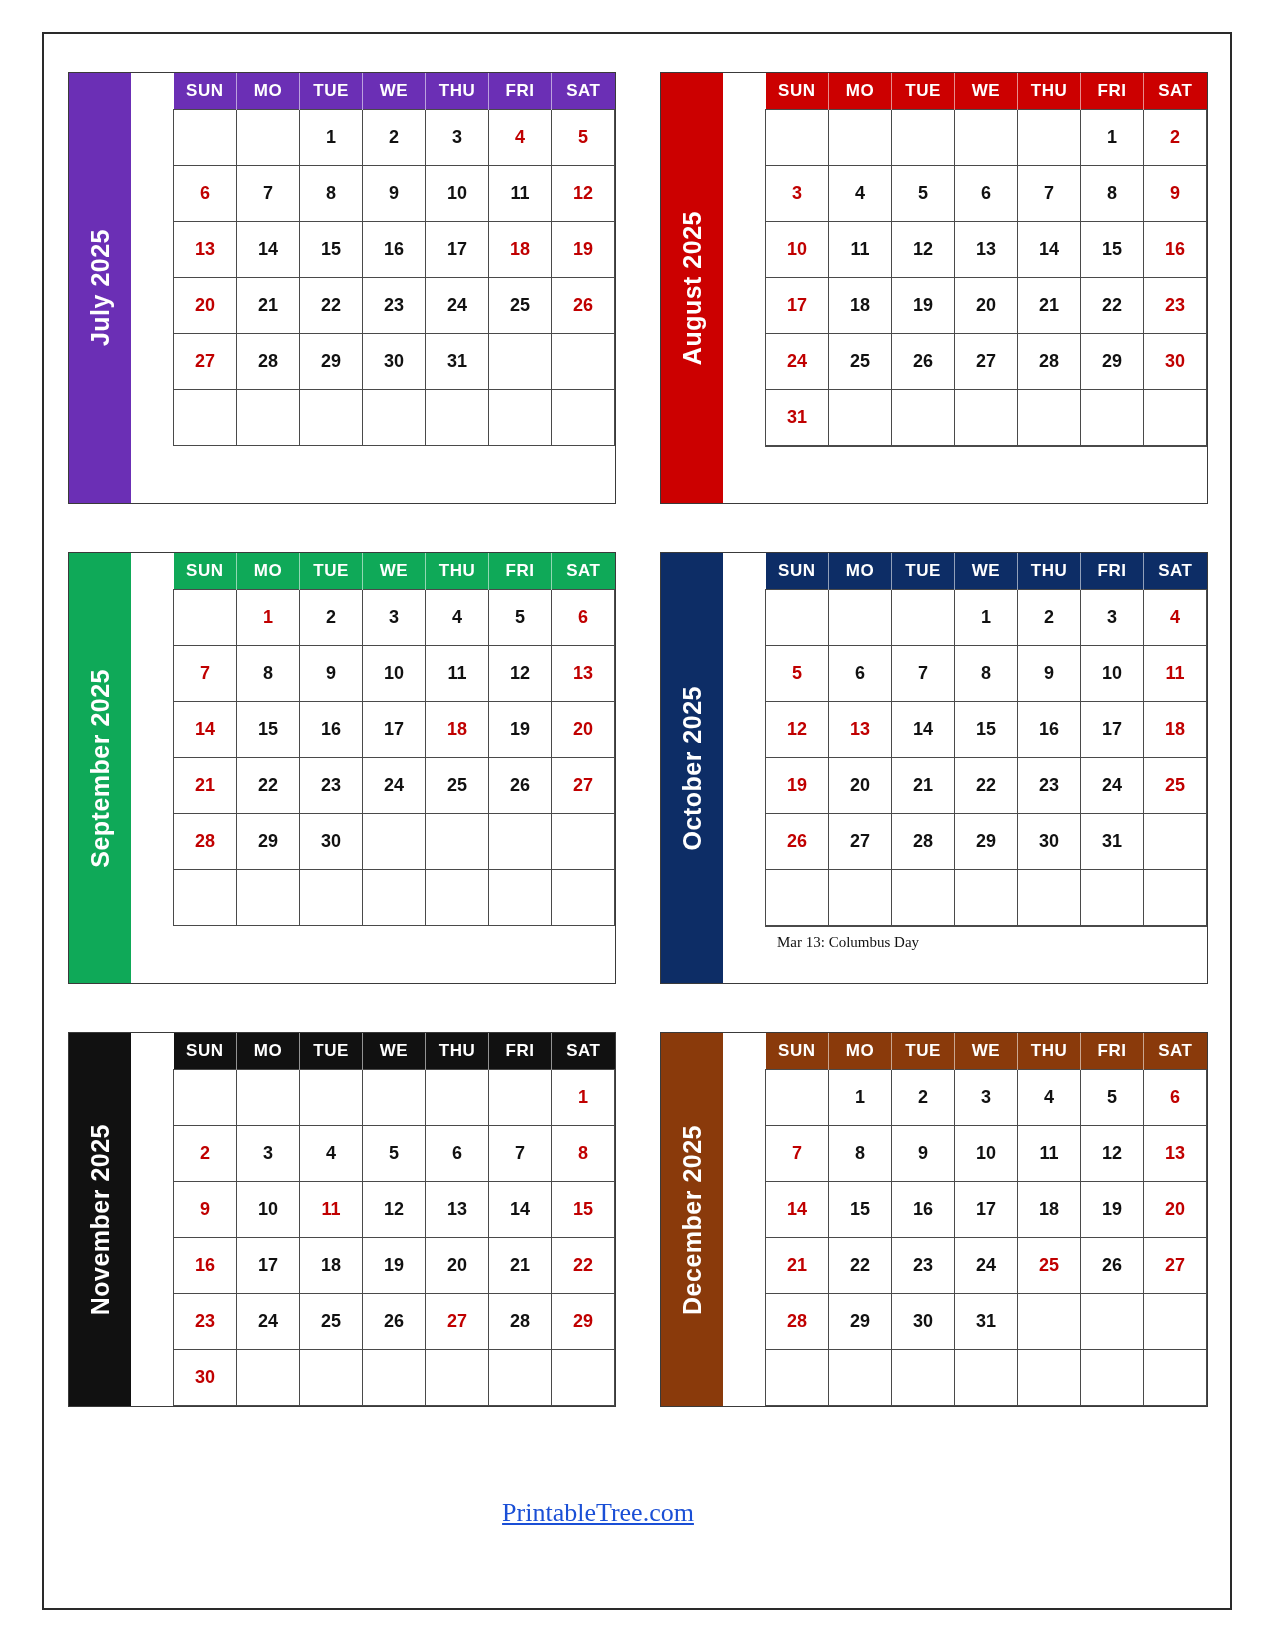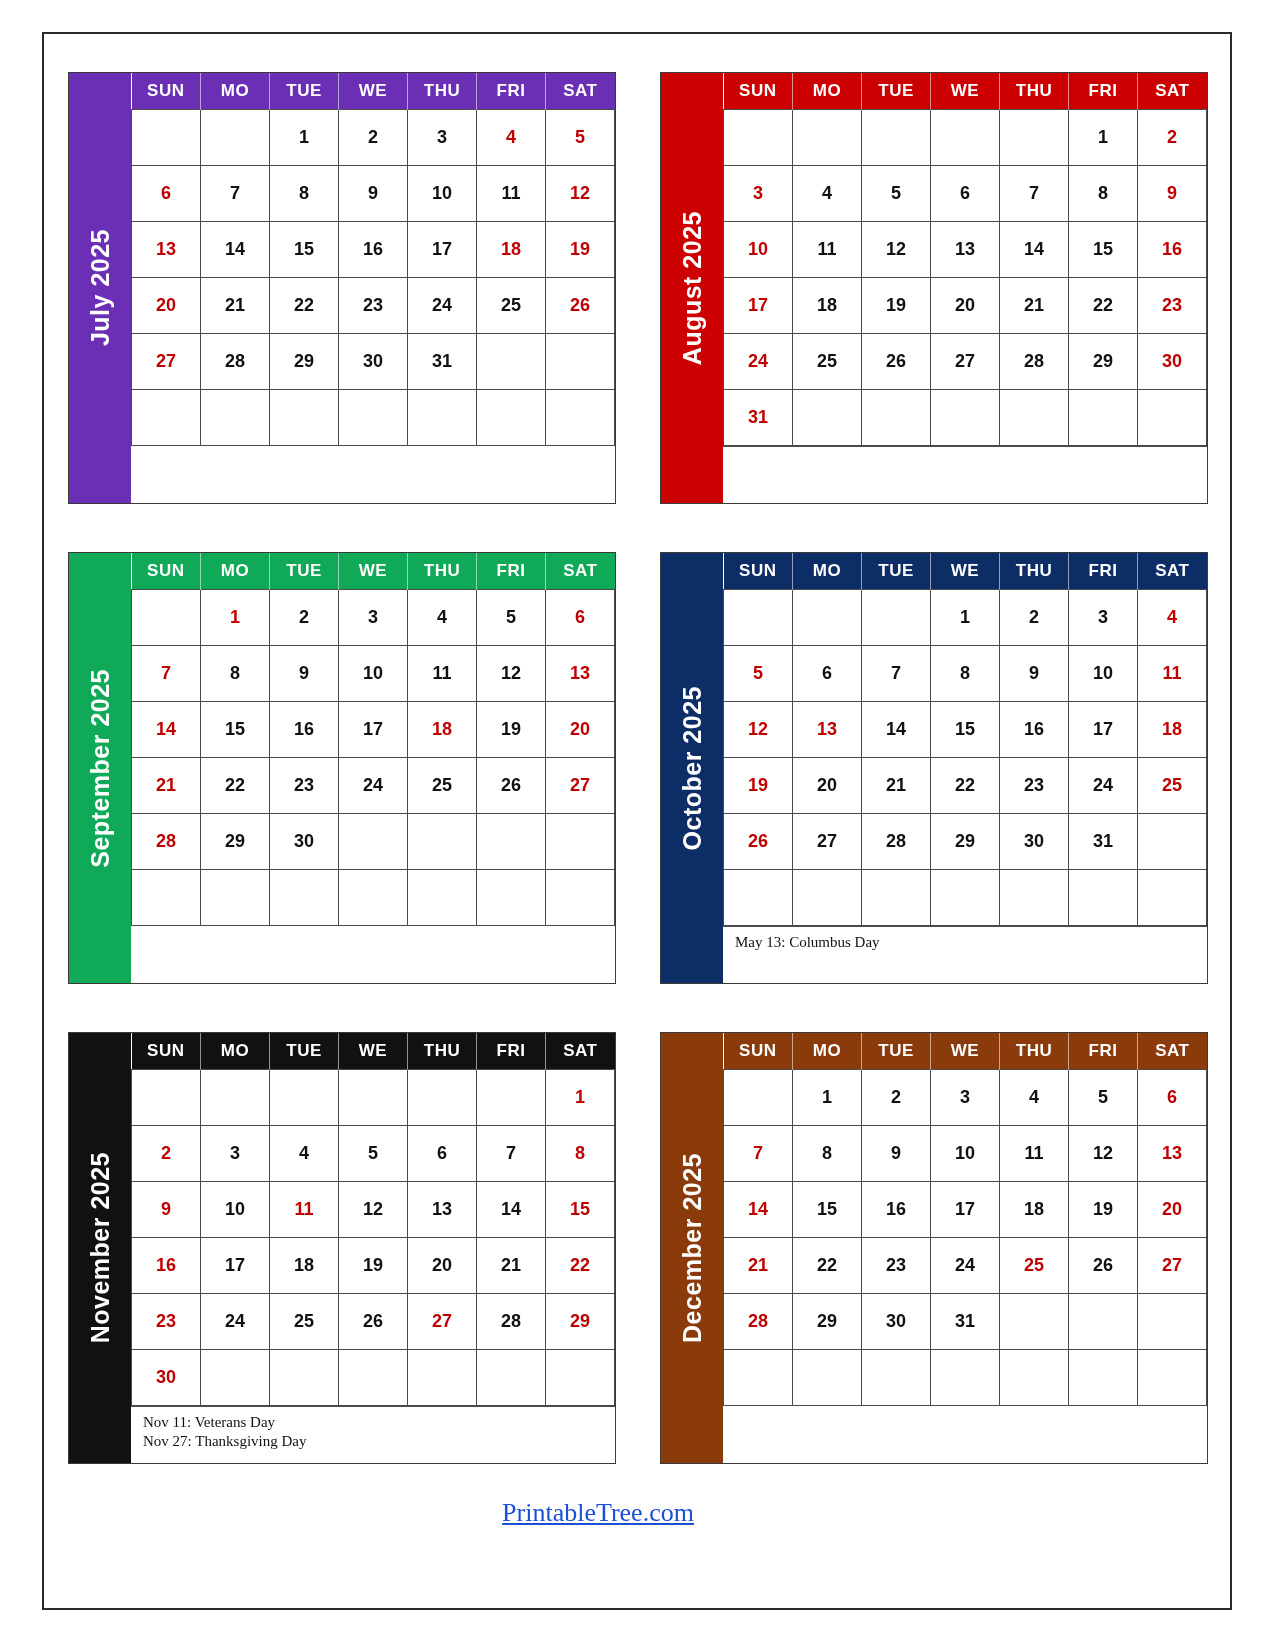--- a/index.html
+++ b/index.html
@@ -57,20 +57,21 @@
   }
   .month-title span {
     writing-mode: vertical-rl;
     transform: rotate(180deg);
     white-space: nowrap;
   }
   .month-body {
     flex: 1 1 auto;
     display: flex;
     flex-direction: column;
+    padding-left: 42px;
   }
   table.cal {
     width: 100%;
     border-collapse: collapse;
     table-layout: fixed;
   }
   table.cal th {
     color: #ffffff;
     font-size: 17px;
     font-weight: bold;
@@ -422,21 +423,21 @@
               <td></td>
               <td></td>
               <td></td>
               <td></td>
               <td></td>
               <td></td>
             </tr>
           </tbody>
         </table>
         <div class="holidays">
-          <div>May 13: Columbus Day</div>
+          <div>Mar 13: Columbus Day</div>
         </div>
       </div>
     </div>
     <div class="month">
       <div class="month-title" style="background: rgb(17, 17, 17);">
         <span>November 2025</span>
       </div>
       <div class="month-body">
         <table class="cal">
           <thead>
@@ -500,24 +501,20 @@
               <td class="wknd">30</td>
               <td></td>
               <td></td>
               <td></td>
               <td></td>
               <td></td>
               <td></td>
             </tr>
           </tbody>
         </table>
-        <div class="holidays">
-          <div>Nov 11: Veterans Day</div>
-          <div>Nov 27: Thanksgiving Day</div>
-        </div>
       </div>
     </div>
     <div class="month right">
       <div class="month-title" style="background: rgb(138, 58, 11);">
         <span>December 2025</span>
       </div>
       <div class="month-body">
         <table class="cal">
           <thead>
             <tr>

